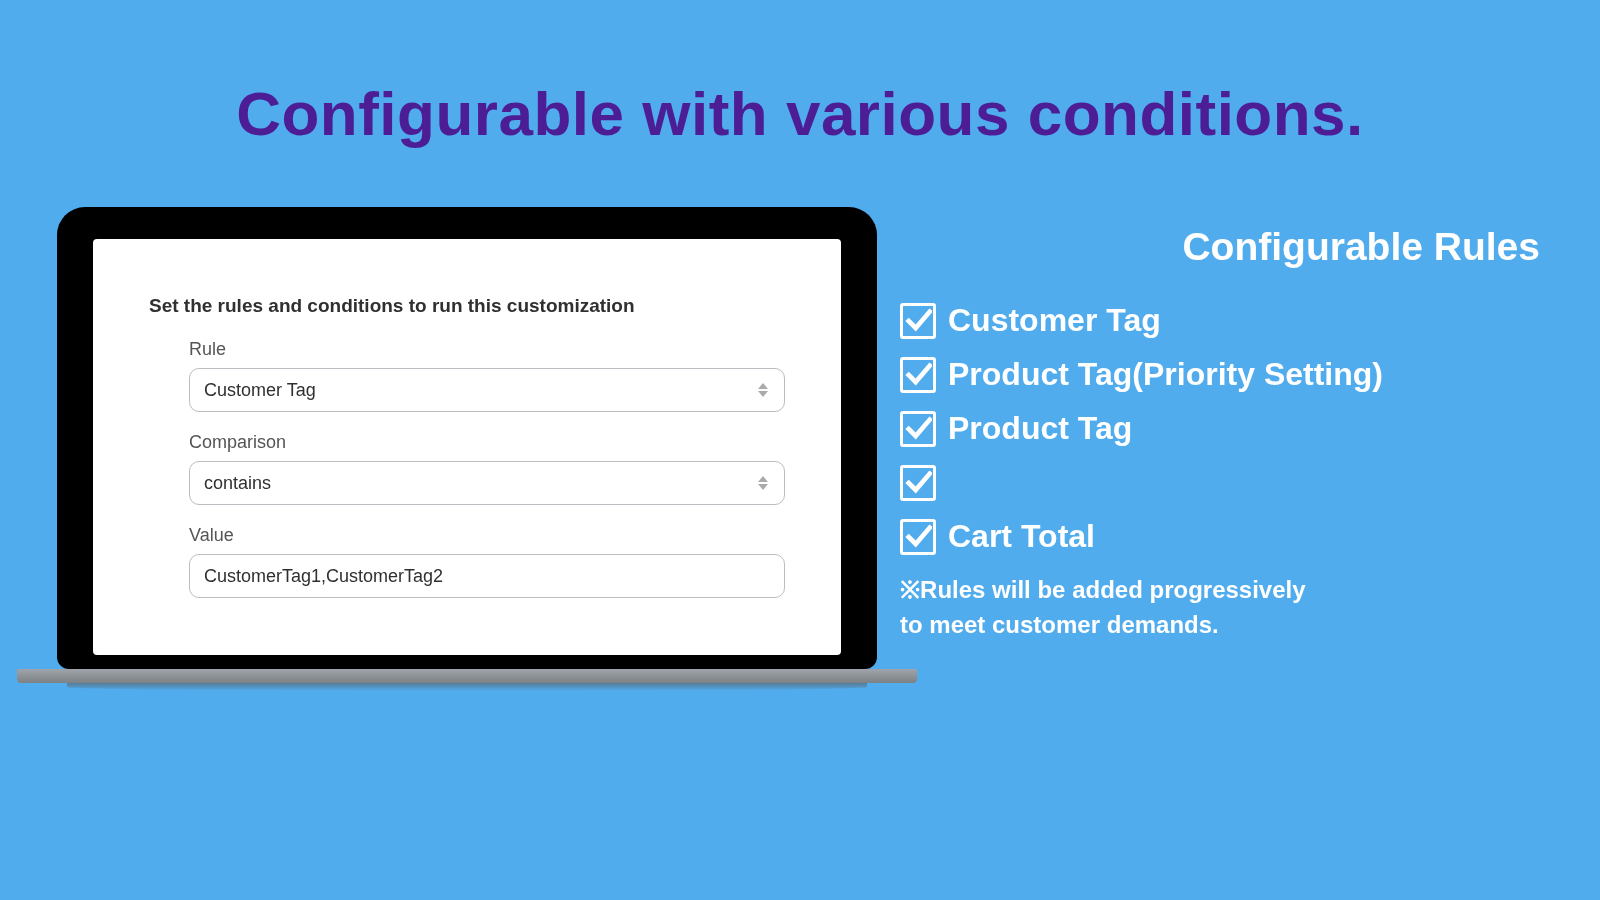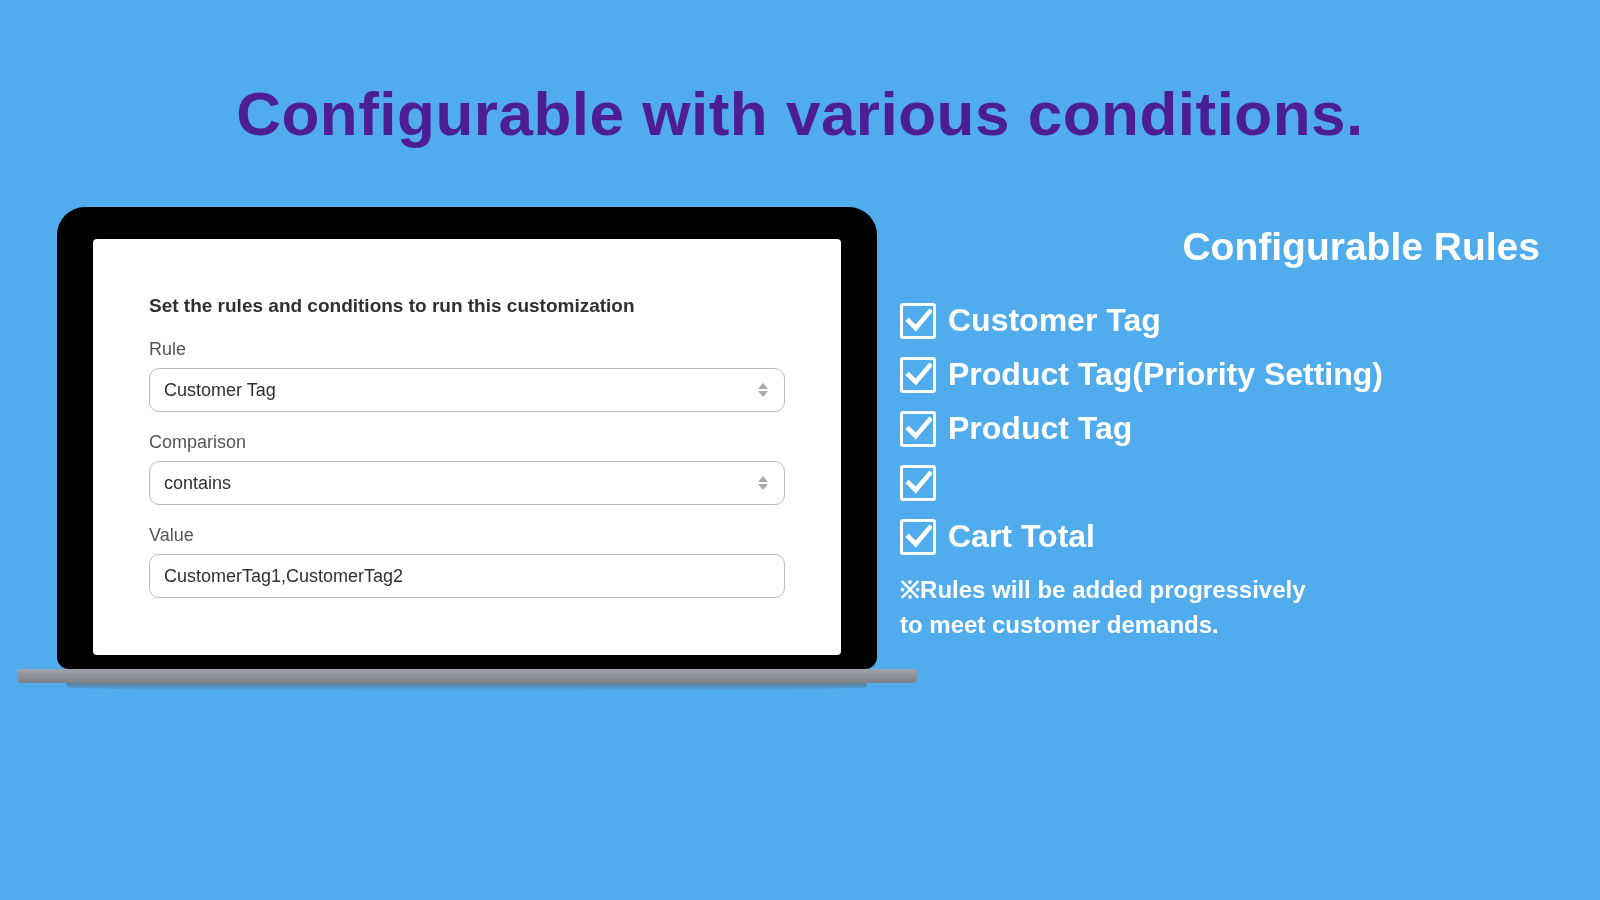--- a/index.html
+++ b/index.html
@@ -42,21 +42,21 @@
       padding: 56px 56px 0 56px;
       color: #303030;
       overflow: hidden;
     }
     .form-heading {
       font-size: 19px;
       font-weight: 600;
       color: #303030;
       margin-bottom: 22px;
     }
-    .field { margin-bottom: 20px; }
+    .field { margin-bottom: 20px; margin-left: 40px; }
     .field-label {
       font-size: 18px;
       font-weight: 400;
       color: #555;
       margin-bottom: 8px;
       display: block;
     }
     .select, .text-input {
       width: 100%;
       height: 44px;

